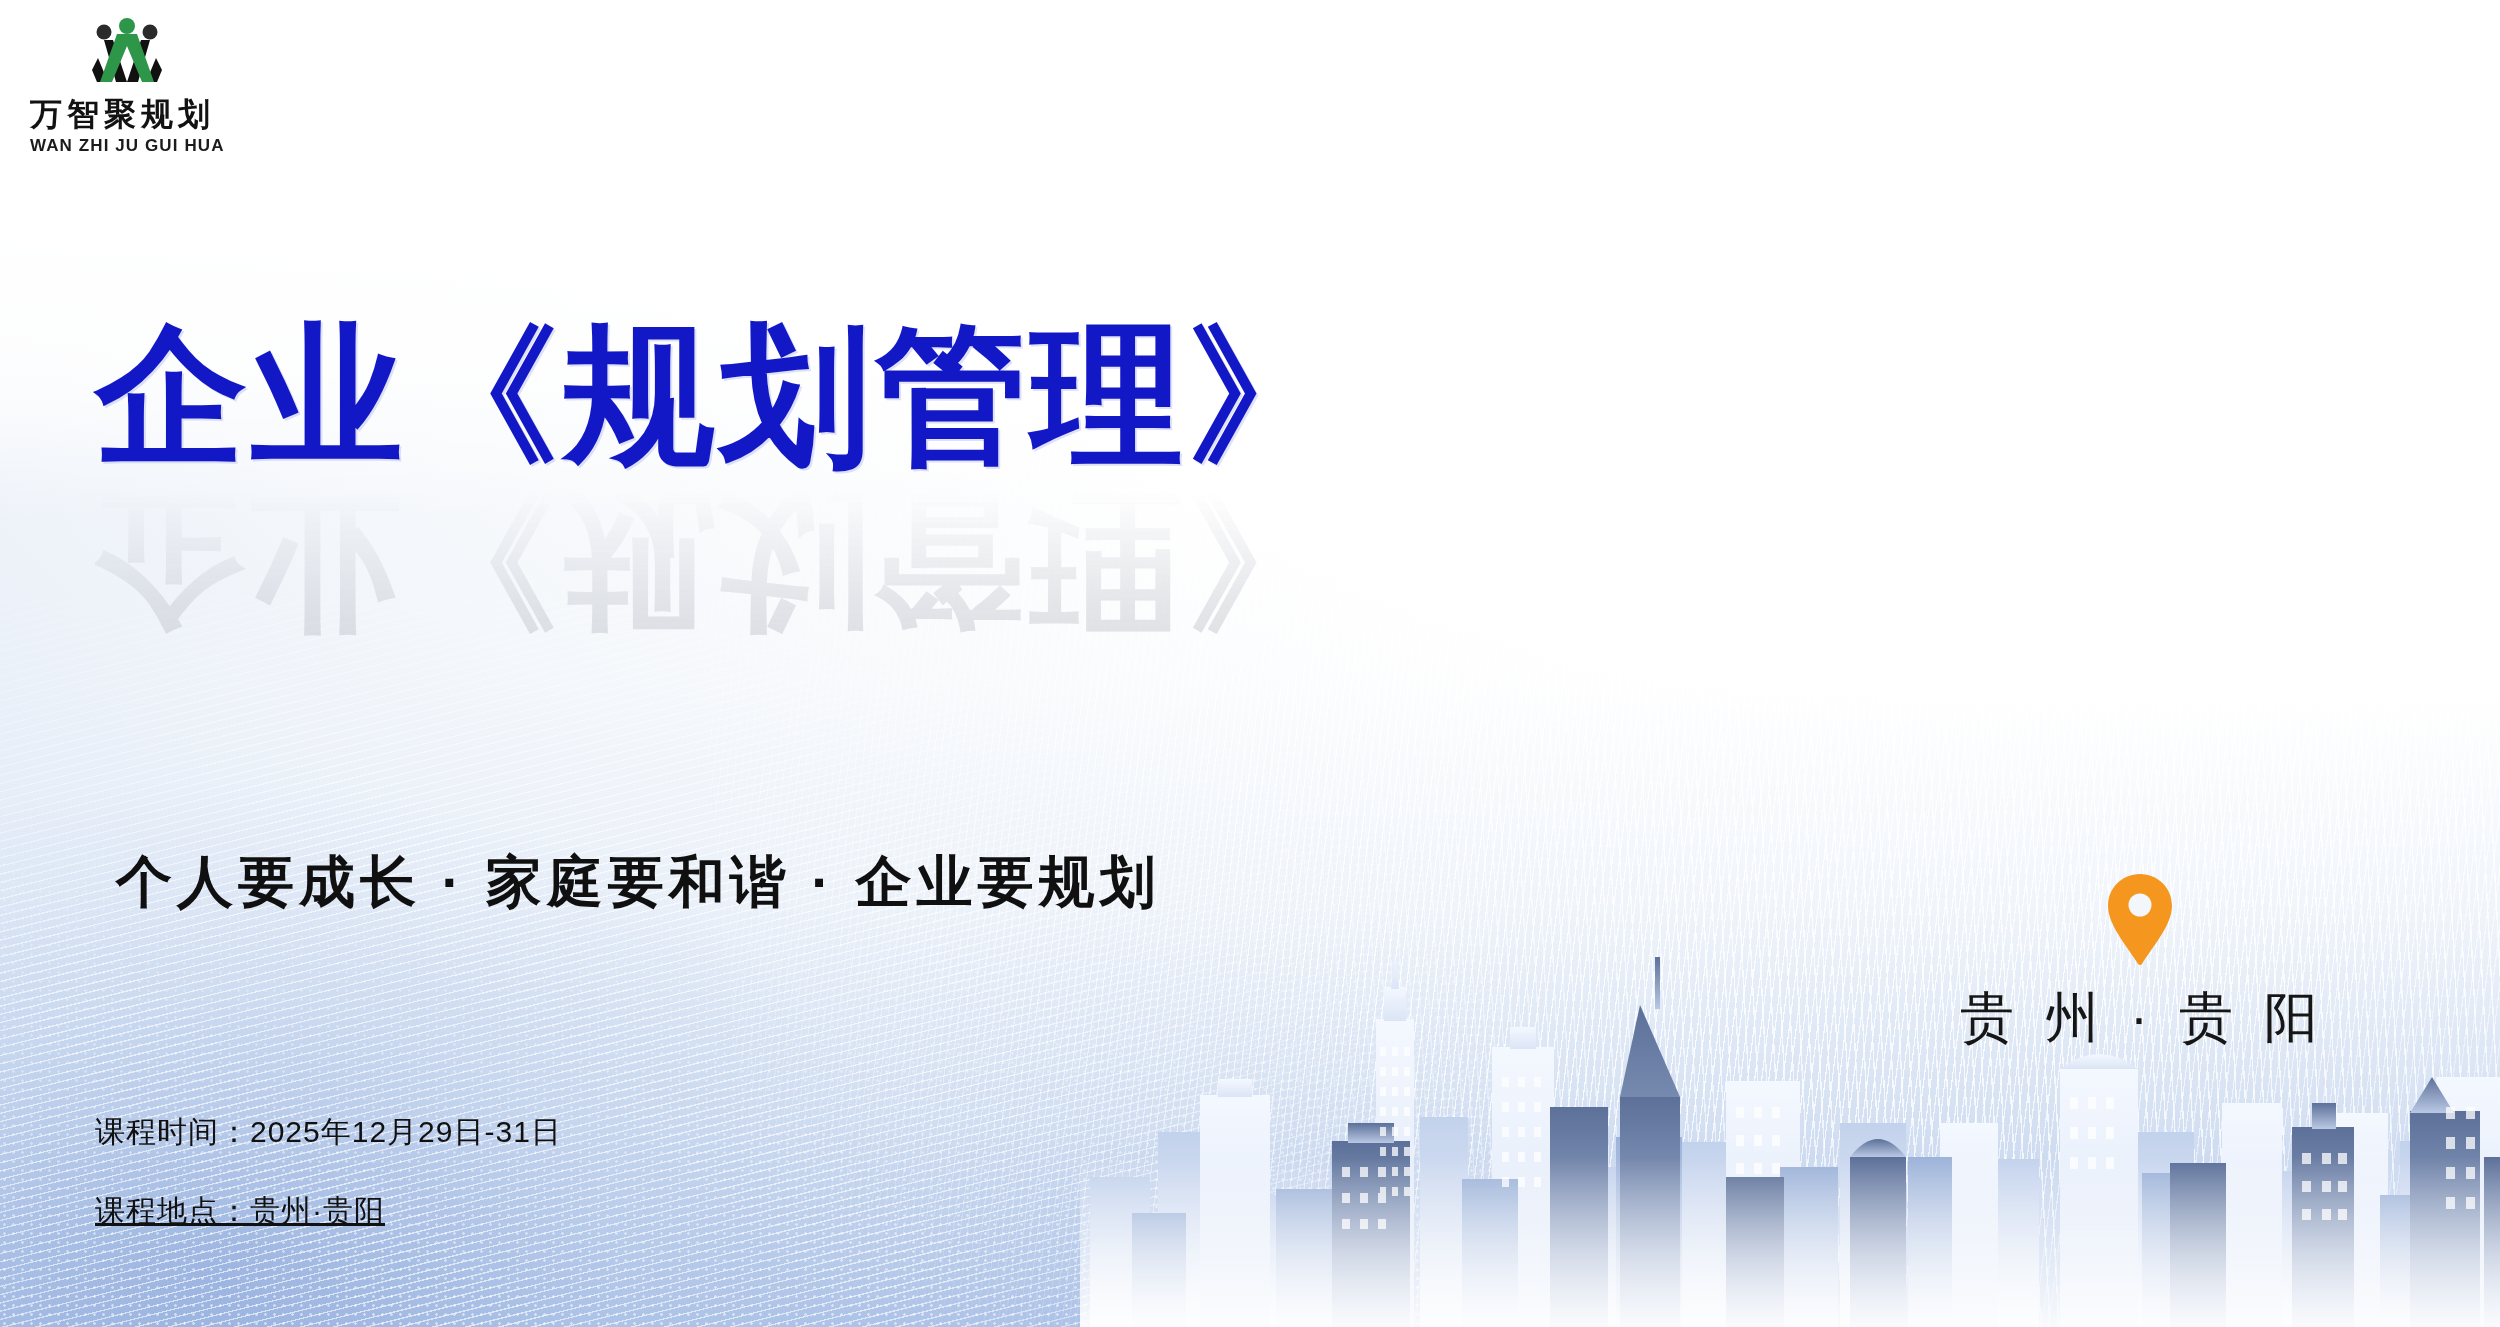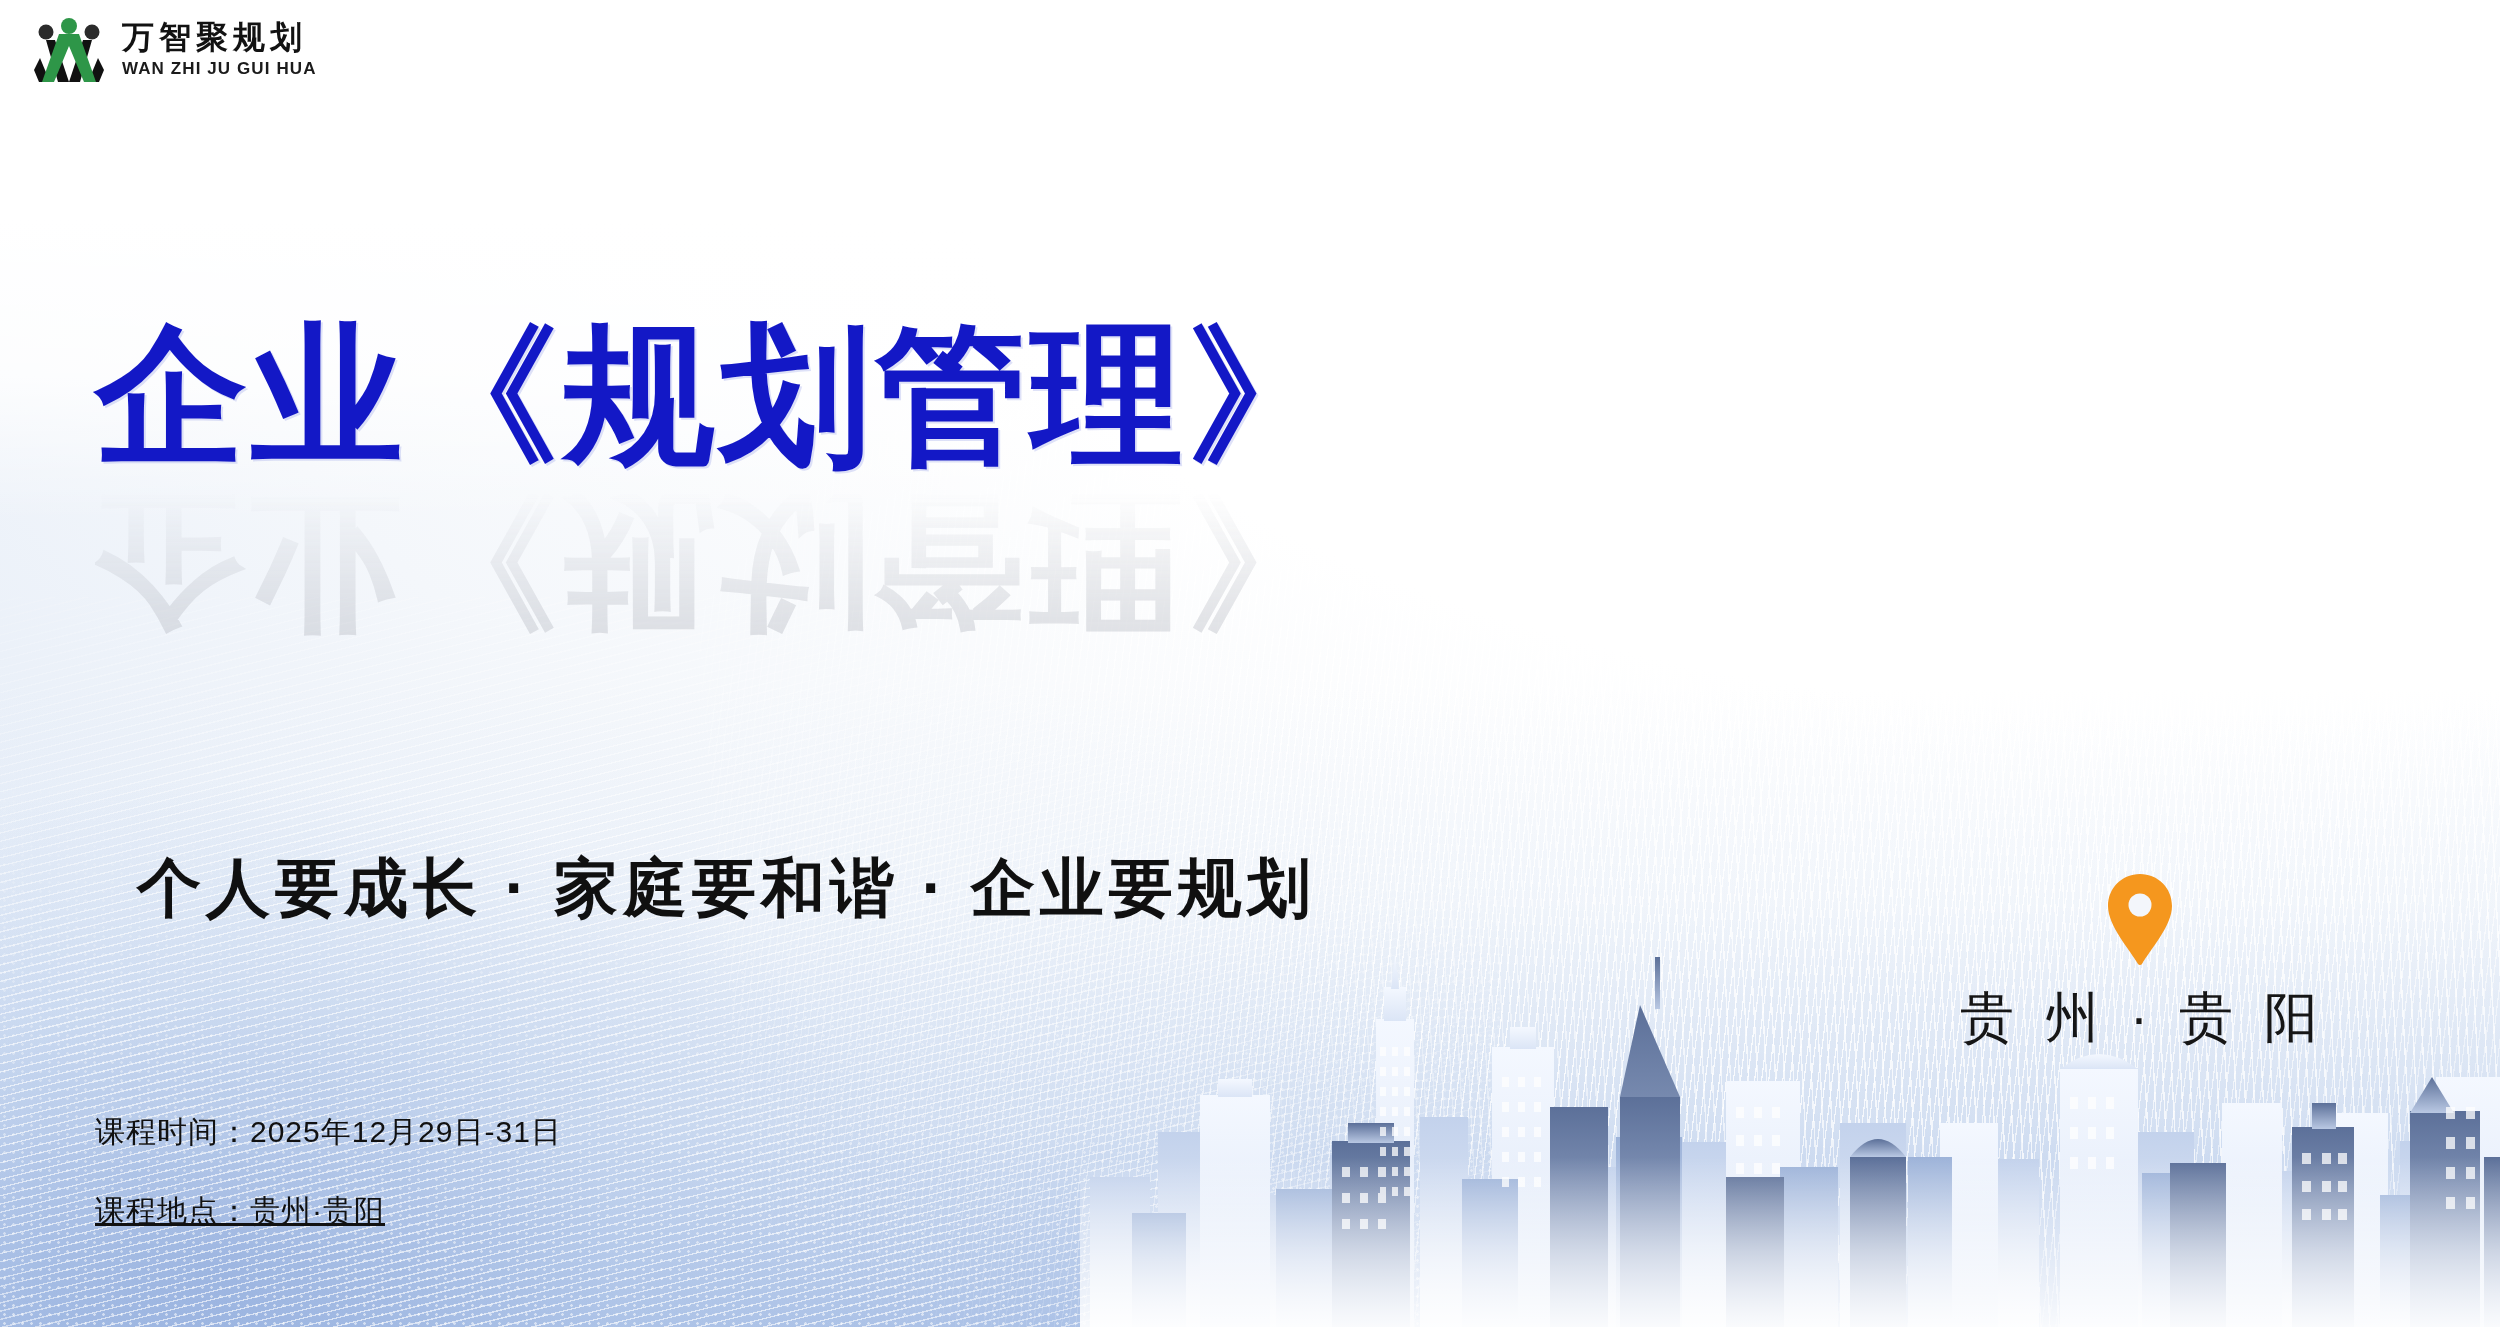--- a/index.html
+++ b/index.html
@@ -55,21 +55,21 @@
   .blueWashLeft{
     position:absolute;left:0;bottom:0;width:1200px;height:720px;
     background:radial-gradient(75% 85% at 18% 92%, rgba(139,167,218,.55) 0%, rgba(176,198,232,.30) 45%, rgba(255,255,255,0) 80%);
   }
   .whiteTopFade{
     position:absolute;left:0;top:0;width:100%;height:520px;
     background:linear-gradient(to bottom,#fff 0%,#fff 42%,rgba(255,255,255,.82) 72%,rgba(255,255,255,0) 100%);
   }
 
   
-  .logo{position:absolute;left:30px;top:14px;display:flex;align-items:center;gap:14px;}
+  .logo{position:absolute;left:30px;top:14px;display:flex;align-items:center;gap:14px;flex-direction:column;}
   .logoMark{width:78px;height:70px;flex:none;}
   .logoText{display:flex;flex-direction:column;line-height:1;}
   .logoCn{
     font-family:"Liberation Serif","DejaVu Serif",serif;
     font-size:32px;font-weight:700;color:#121212;letter-spacing:5px;
   }
   .logoEn{
     font-family:Liberation Sans, sans-serif;
     font-size:17px;font-weight:700;color:#1b1b1b;letter-spacing:1.1px;margin-top:7px;
   }
@@ -100,23 +100,23 @@
     padding:14px 26px 16px 26px;box-sizing:border-box;
     background:rgba(255,255,255,.10);
   }
   .descLine{
     font-family:"Liberation Sans","DejaVu Sans",sans-serif;
     font-size:43px;line-height:1.52;color:#2d2d2d;white-space:nowrap;letter-spacing:.5px;
   }
 
   
   .slogan{
-    position:absolute;left:137px;top:845px;
-    font-family:"Liberation Sans","DejaVu Sans",sans-serif;
-    font-weight:700;font-size:64px;color:#101010;letter-spacing:5px;white-space:nowrap;
+    position:absolute;left:116px;top:845px;
+    font-family:"Liberation Sans","DejaVu Sans",sans-serif;
+    font-weight:700;font-size:56px;color:#101010;letter-spacing:5px;white-space:nowrap;
   }
 
   
   .locBlock{position:absolute;left:1960px;top:872px;width:360px;text-align:center;}
   .pin{width:72px;height:96px;display:block;margin:0 auto;}
   .locName{
     margin-top:14px;
     font-family:"Liberation Sans","DejaVu Sans",sans-serif;
     font-size:54px;color:#161616;letter-spacing:8px;white-space:nowrap;
   }

